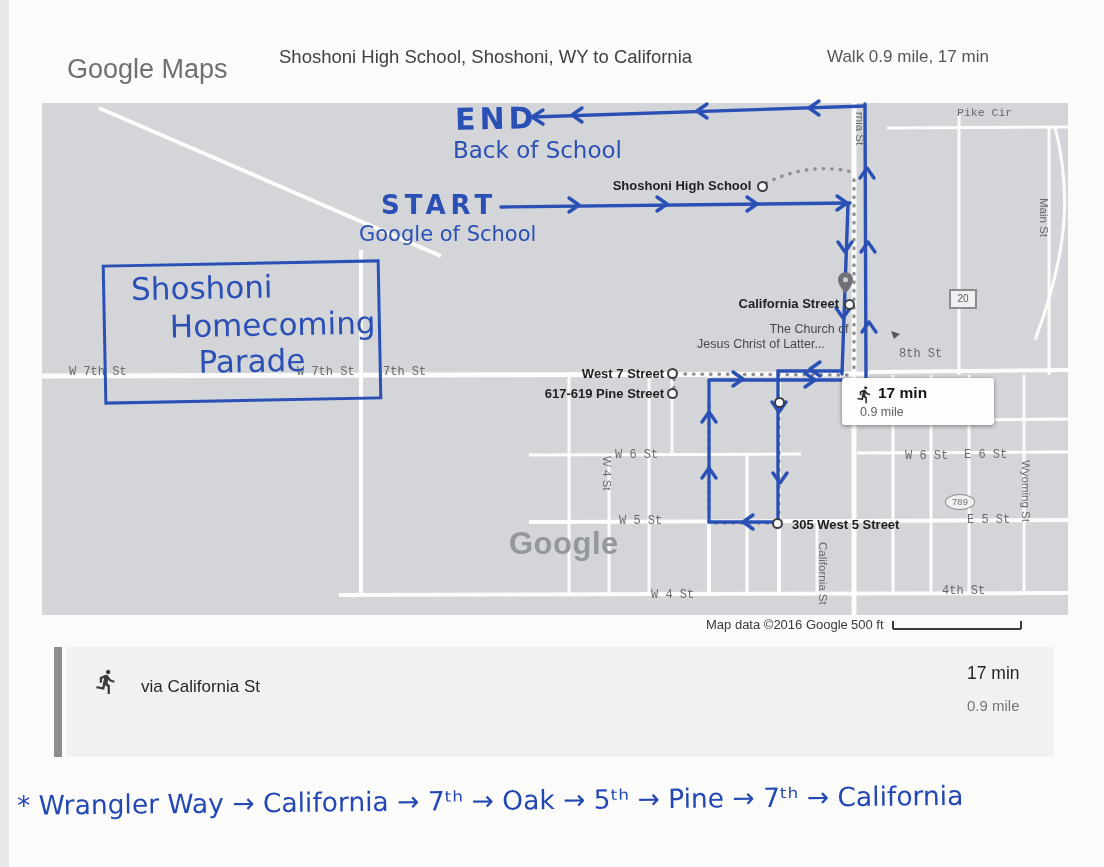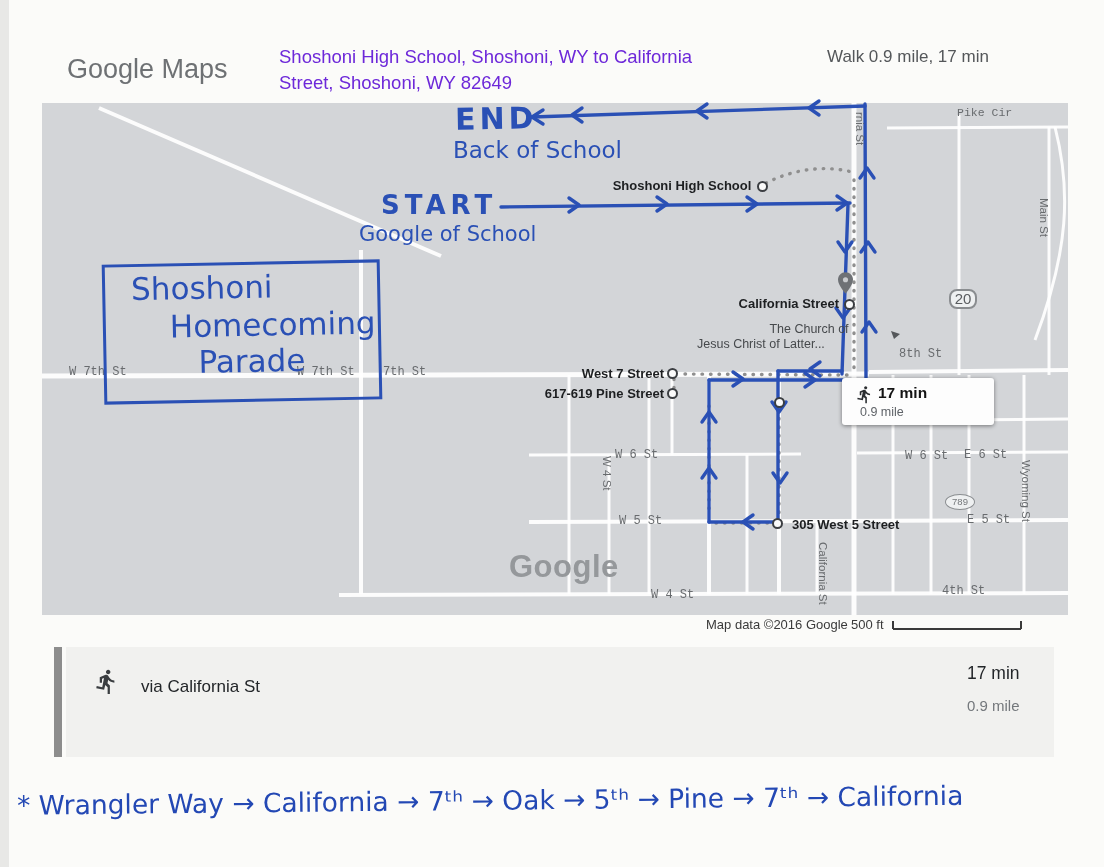--- a/index.html
+++ b/index.html
@@ -1,44 +1,44 @@
 <!DOCTYPE html>
 <html><head>
 <meta charset="utf-8">
 <style>
   html,body{margin:0;padding:0;background:#e8e8e6;}
   #stage{position:relative;width:1104px;height:867px;background:#fbfbf9;overflow:hidden;
          font-family:"Liberation Sans",sans-serif;margin-left:9px;}
   .abs{position:absolute;}
   
   .logo{left:58px;top:54px;font-size:27px;color:#6e7174;letter-spacing:0;font-weight:500;}
-  .title{left:270px;width:560px;font-size:18.5px;color:#6d28d9;font-weight:500;}
+  .title{left:270px;width:560px;font-size:18.5px;color:#404040;font-weight:500;}
   .t1{top:46px;} .t2{top:72px;}
   .summary{left:818px;top:47px;font-size:17px;color:#54575a;}
   
   .map-bg{left:33px;top:103px;width:1026px;height:512px;background:#d3d5d8;z-index:1;}
   svg.layer{left:0;top:0;z-index:2;pointer-events:none;}
   .labels{z-index:3;}
   .ink{z-index:4;}
   .hand-layer{z-index:5;}
   .lbl{position:absolute;font-size:12px;color:#686b6e;white-space:nowrap;z-index:3;font-family:Liberation Mono, monospace;}
   .poi{position:absolute;font-size:13px;font-weight:bold;color:#1d1f21;white-space:nowrap;z-index:3;}
   .church{position:absolute;font-size:12.5px;color:#46494c;white-space:nowrap;z-index:3;}
   .vlabel{position:absolute;font-size:11.5px;color:#686b6e;white-space:nowrap;
           transform-origin:0 0;transform:rotate(90deg);z-index:3;}
   .mkr{position:absolute;width:11px;height:11px;border:2.5px solid #3b3e42;border-radius:50%;
        background:#fafafa;box-sizing:border-box;z-index:3;}
-  .shield{position:absolute;background:#eef0f1;border:2px solid #8a8d90;border-radius:8px;
-          color:#5a5d60;font-size:15px;text-align:center;z-index:3;}
+  .shield{position:absolute;background:#eef0f1;border:2px solid #8a8d90;border-radius:0;
+          color:#5a5d60;font-size:10px;text-align:center;z-index:3;}
   .shield.oval{border-radius:50%;border-width:1.5px;font-size:9.5px;color:#75787b;}
   .badge{position:absolute;left:833px;top:378px;width:152px;height:47px;background:#fdfdfd;
          border-radius:3px;box-shadow:0 1px 4px rgba(0,0,0,.45);z-index:3;}
   .badge .dur{position:absolute;left:36px;top:6px;font-size:15.5px;font-weight:bold;color:#141414;}
   .badge .dist{position:absolute;left:18px;top:27px;font-size:12.5px;color:#5f6368;}
-  .watermark{left:500px;top:549px;font-size:31px;font-weight:bold;color:#95989b;
+  .watermark{left:500px;top:526px;font-size:31px;font-weight:bold;color:#95989b;
              letter-spacing:.5px;z-index:3;}
   .attr{top:617px;font-size:13px;color:#3a3a3a;z-index:3;}
   
   .hand{position:absolute;color:#2a50b5;font-family:"DejaVu Sans",sans-serif;white-space:nowrap;z-index:5;}
   .h-end{left:446px;top:101px;font-size:30px;font-weight:bold;letter-spacing:4px;transform:rotate(-1deg);}
   .h-endsub{left:444px;top:137px;font-size:23px;text-align:center;}
   .h-start{left:372px;top:190px;font-size:26px;font-weight:bold;letter-spacing:5px;}
   .h-startsub{left:350px;top:222px;font-size:21px;}
   .p-box{position:absolute;left:94px;top:262px;width:272px;height:134px;border:3.5px solid #2a50b5;
          transform:rotate(-1.1deg);z-index:5;}
@@ -54,21 +54,20 @@
   .p-dist{left:958px;top:697px;font-size:15px;color:#74787c;z-index:3;}
   .walkicon{z-index:3;color:#3a3d40;}
 </style>
 </head>
 <body>
 
 <div id="stage">
 
   <div class="abs logo">Google Maps</div>
   <div class="abs title t1">Shoshoni High School, Shoshoni, WY to California</div>
-  <div class="abs title t2">Street, Shoshoni, WY 82649</div>
   <div class="abs summary">Walk 0.9 mile, 17 min</div>
 
   <div class="abs map-bg"></div>
 
   <svg class="abs layer" width="1104" height="867">
     <g stroke="#ffffff" stroke-opacity="0.92" fill="none">
       <path d="M33 376 L860 374" stroke-width="5"></path>
       <path d="M860 372 L1059 370" stroke-width="4"></path>
       <path d="M520 455 L792 454 M848 453 L1059 452" stroke-width="3"></path>
       <path d="M520 522 L1059 520" stroke-width="4"></path>

